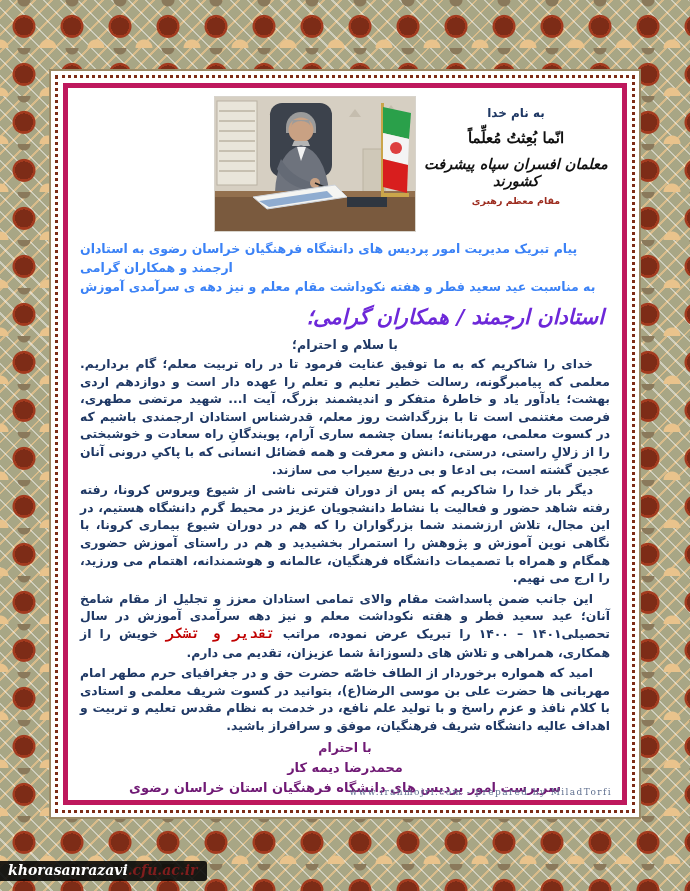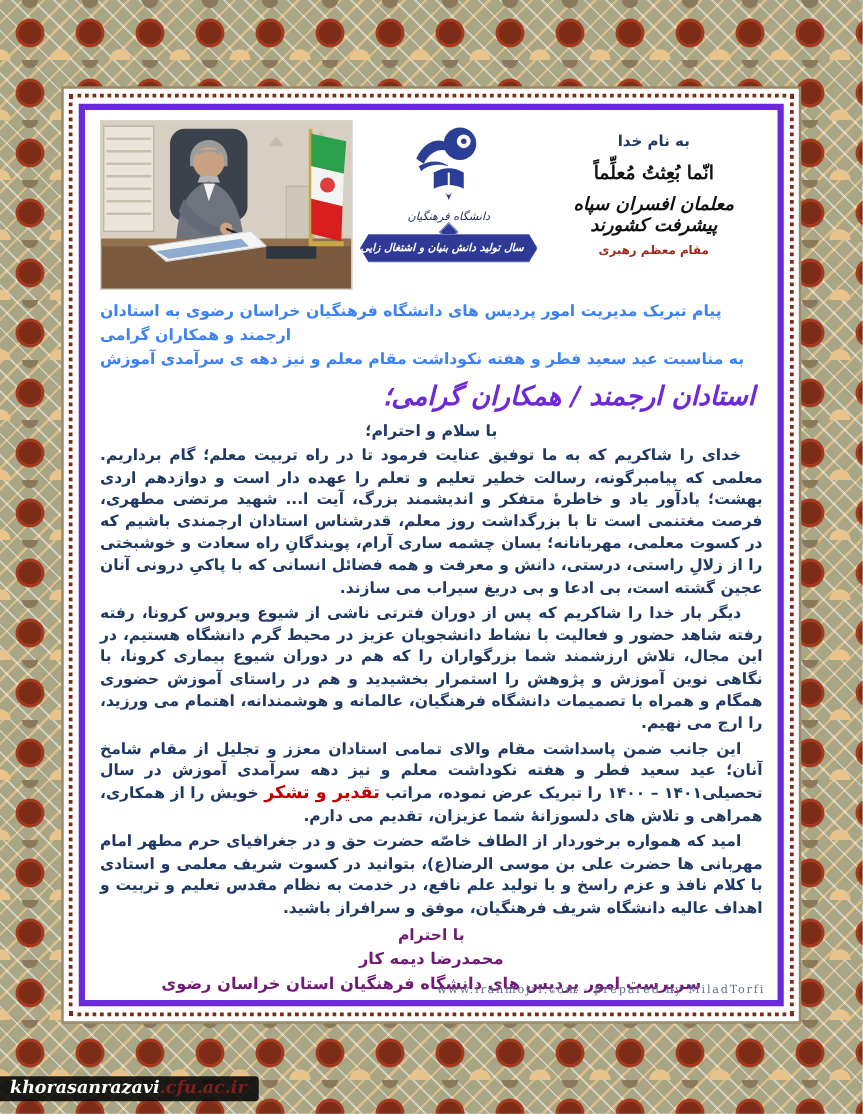--- a/index.html
+++ b/index.html
@@ -11,21 +11,21 @@
       radial-gradient(circle at 50% 55%, #7d2c17 0 9px, #a33a1e 9px 11px, rgba(0,0,0,0) 12px),
       radial-gradient(circle at 50% 0%, #8a795b 0 6px, rgba(0,0,0,0) 7px),
       radial-gradient(circle at 0% 100%, #e9c38c 0 8px, rgba(0,0,0,0) 9px),
       radial-gradient(circle at 100% 100%, #e9c38c 0 8px, rgba(0,0,0,0) 9px),
       repeating-linear-gradient(45deg, rgba(255,255,255,.45) 0 1.5px, rgba(0,0,0,0) 1.5px 12px),
       repeating-linear-gradient(-45deg, rgba(233,195,140,.75) 0 2px, rgba(0,0,0,0) 2px 12px);
     background-size:48px 48px,48px 48px,48px 48px,48px 48px,auto,auto;
   }
   .page{
     position:absolute;left:63px;top:83px;width:564px;height:722px;box-sizing:border-box;
-    background:#fff;border:5px solid #6d28d9;
+    background:#fff;border:5px solid #be185d;
     box-shadow:0 0 0 12px #ffffff, 0 0 0 14px #9b8a66;
     direction:rtl;padding:6px 12px 4px;
   }
   .page::before{
     content:"";position:absolute;inset:-13px;border:3px dotted #7d2c17;pointer-events:none;
   }
   
   .hdr{display:flex;gap:6px;align-items:flex-start;height:142px;}
   .hdr-text{width:188px;text-align:center;padding-top:12px;}
   .bismillah{color:#1f3864;font-weight:bold;font-size:12px;}
@@ -41,21 +41,21 @@
     padding:5px 10px;border:1px solid #6a76bb;
     clip-path:polygon(0 50%,7px 0,calc(100% - 7px) 0,100% 50%,calc(100% - 7px) 100%,7px 100%);
     font-family:"DejaVu Serif",serif;white-space:nowrap;
   }
   .photo{width:200px;height:134px;border:1px solid #d8d4cc;background:#d6cfc2;flex:none;margin-top:2px;}
   
   .title{margin-top:3px;text-align:left;color:#3b82f6;font-weight:bold;font-size:12.5px;line-height:19px;}
   .cal-salut{text-align:right;color:#6d28d9;font-family:"DejaVu Serif",serif;font-style:italic;font-weight:bold;font-size:21px;margin:8px 6px 0 0;}
   .greet{text-align:center;color:#1f3864;font-weight:bold;font-size:12.5px;margin-top:8px;}
   .para{color:#1f3864;font-weight:bold;font-size:12.4px;line-height:17.6px;text-align:justify;text-indent:17px;margin:3px 0 0;}
-  .hl-red{color:#c00000;font-size:14px;}
+  .hl-red{color:#c00000;font-size:14px;font-family:Liberation Mono, monospace;}
   .sig{margin-top:6px;text-align:center;color:#701a75;font-weight:bold;}
   .sig-respect{font-size:12.5px;}
   .sig-name{font-size:13px;margin-top:5px;}
   .sig-title{font-size:13px;margin-top:5px;}
   .credit{position:absolute;bottom:3px;right:10px;direction:ltr;color:#5f6f8f;font-size:9px;letter-spacing:1.4px;font-family:"DejaVu Serif",serif;}
   
   .watermark{
     position:absolute;left:0;bottom:10px;z-index:9;background:rgba(5,5,5,.88);
     color:#fff;font-family:"DejaVu Serif",serif;font-style:italic;font-weight:bold;
     font-size:14px;padding:1px 10px 3px 8px;border-radius:0 3px 3px 0;
@@ -69,37 +69,20 @@
 
   <div class="hdr">
 
     <div class="hdr-text">
       <div class="bismillah">به نام خدا</div>
       <div class="hadith">انّما بُعِثتُ مُعلِّماً</div>
       <div class="quote">معلمان افسران سپاه پیشرفت کشورند</div>
       <div class="attrib">مقام معظم رهبری</div>
     </div>
 
-    <div class="logo">
-      <svg width="72" height="62" viewBox="0 0 72 62">
-        <circle cx="45" cy="15" r="13" fill="#2b3f96"></circle>
-        <circle cx="48" cy="13" r="5.5" fill="#ffffff"></circle>
-        <circle cx="48" cy="13" r="2.2" fill="#2b3f96"></circle>
-        <path d="M10 27 C18 8 38 8 40 24 C33 17 22 19 16 31 Z" fill="#2b3f96"></path>
-        <path d="M12 33 C20 28 30 28 36 33 C30 31 20 31 14 37 Z" fill="#2b3f96"></path>
-        <path d="M24 38 q12 -7 24 0 v13 q-12 -6 -24 0 Z" fill="#2b3f96"></path>
-        <path d="M36 38 v12" stroke="#ffffff" stroke-width="1.6"></path>
-        <path d="M33 53 q3 6 6 0 l-3 7 Z" fill="#2b3f96"></path>
-      </svg>
-      <span class="uni-name">دانشگاه فرهنگیان</span>
-      <div class="banner-wrap">
-        <span class="banner-diamond"></span>
-        <span class="banner">سال تولید دانش بنیان و اشتغال زایی</span>
-      </div>
-    </div>
 
     <div class="photo">
       <svg width="200" height="134" viewBox="0 0 200 134">
         <rect width="200" height="134" fill="#d6cfc2"></rect>
         <g>
           <rect x="2" y="4" width="40" height="84" fill="#e9e5da" stroke="#b9b2a3"></rect>
           <path d="M4 14h36M4 24h36M4 34h36M4 44h36M4 54h36M4 64h36M4 74h36" stroke="#c7c0b1" stroke-width="2"></path>
         </g>
         <path d="M60 10l6 8h-12zM100 6l6 8h-12zM140 12l6 8h-12zM176 8l6 8h-12z" fill="#c5bdae"></path>
         <rect x="148" y="52" width="22" height="44" fill="#cfc8b8" stroke="#bcb4a2"></rect>

